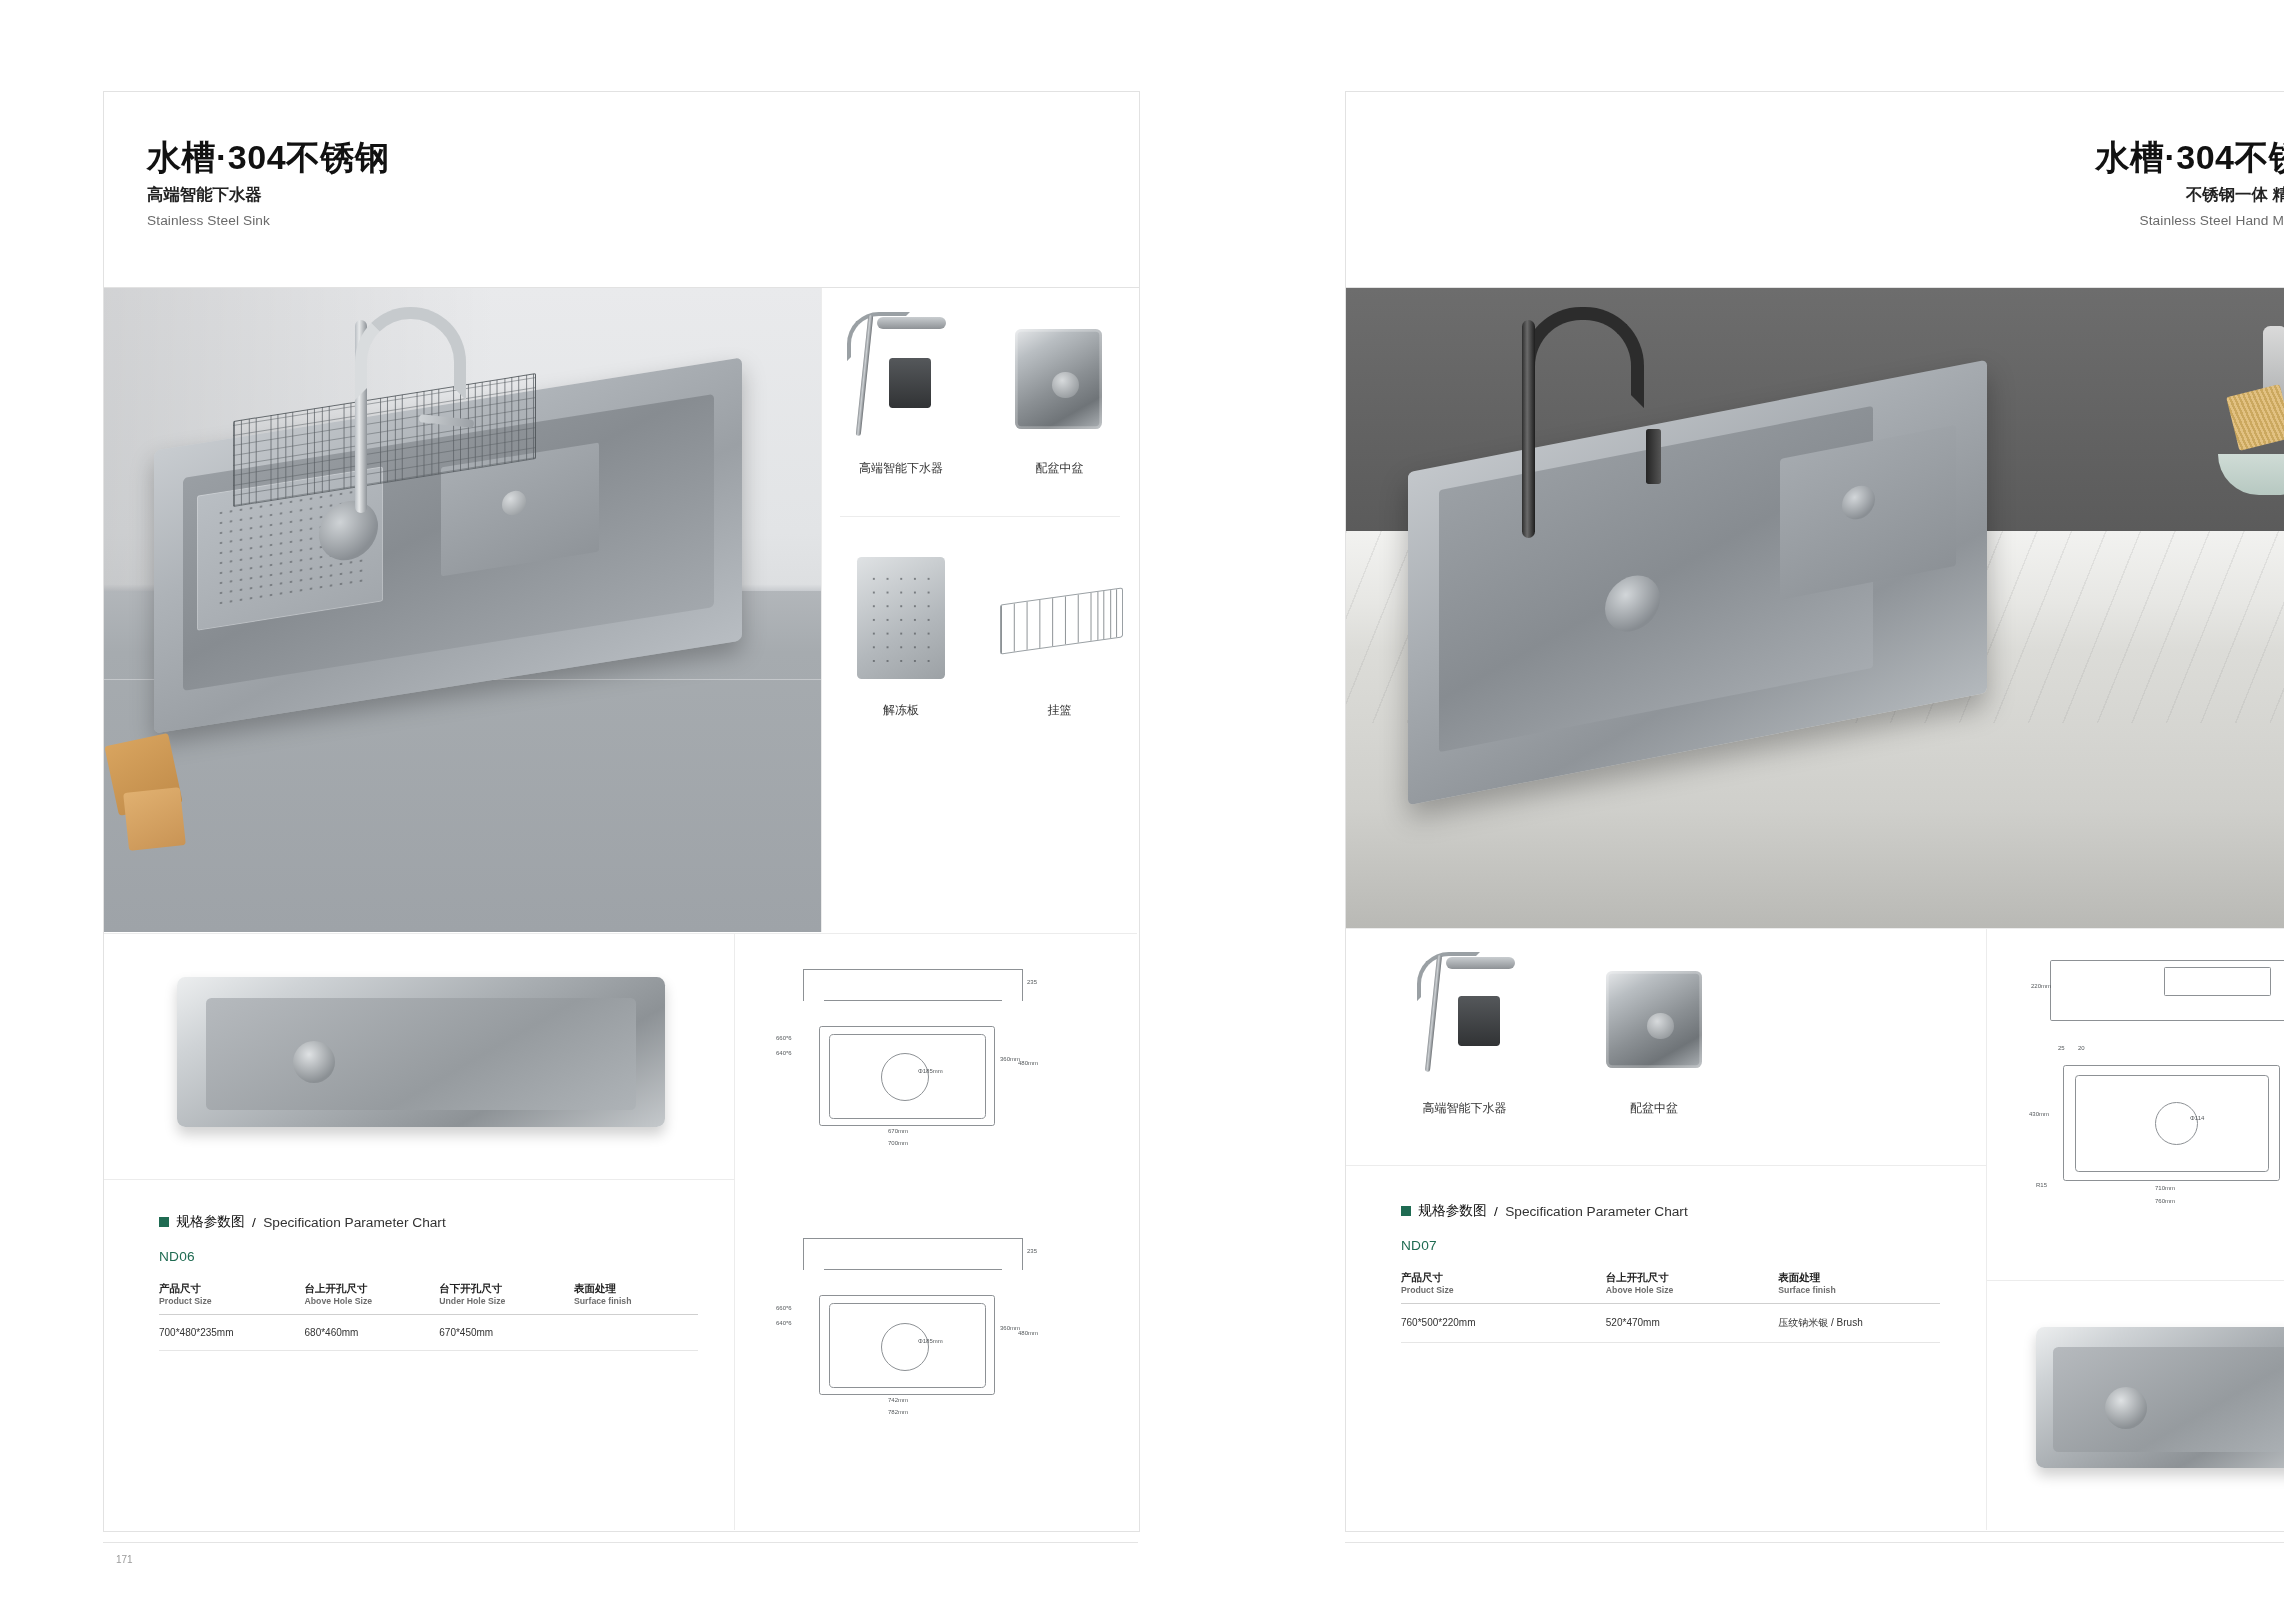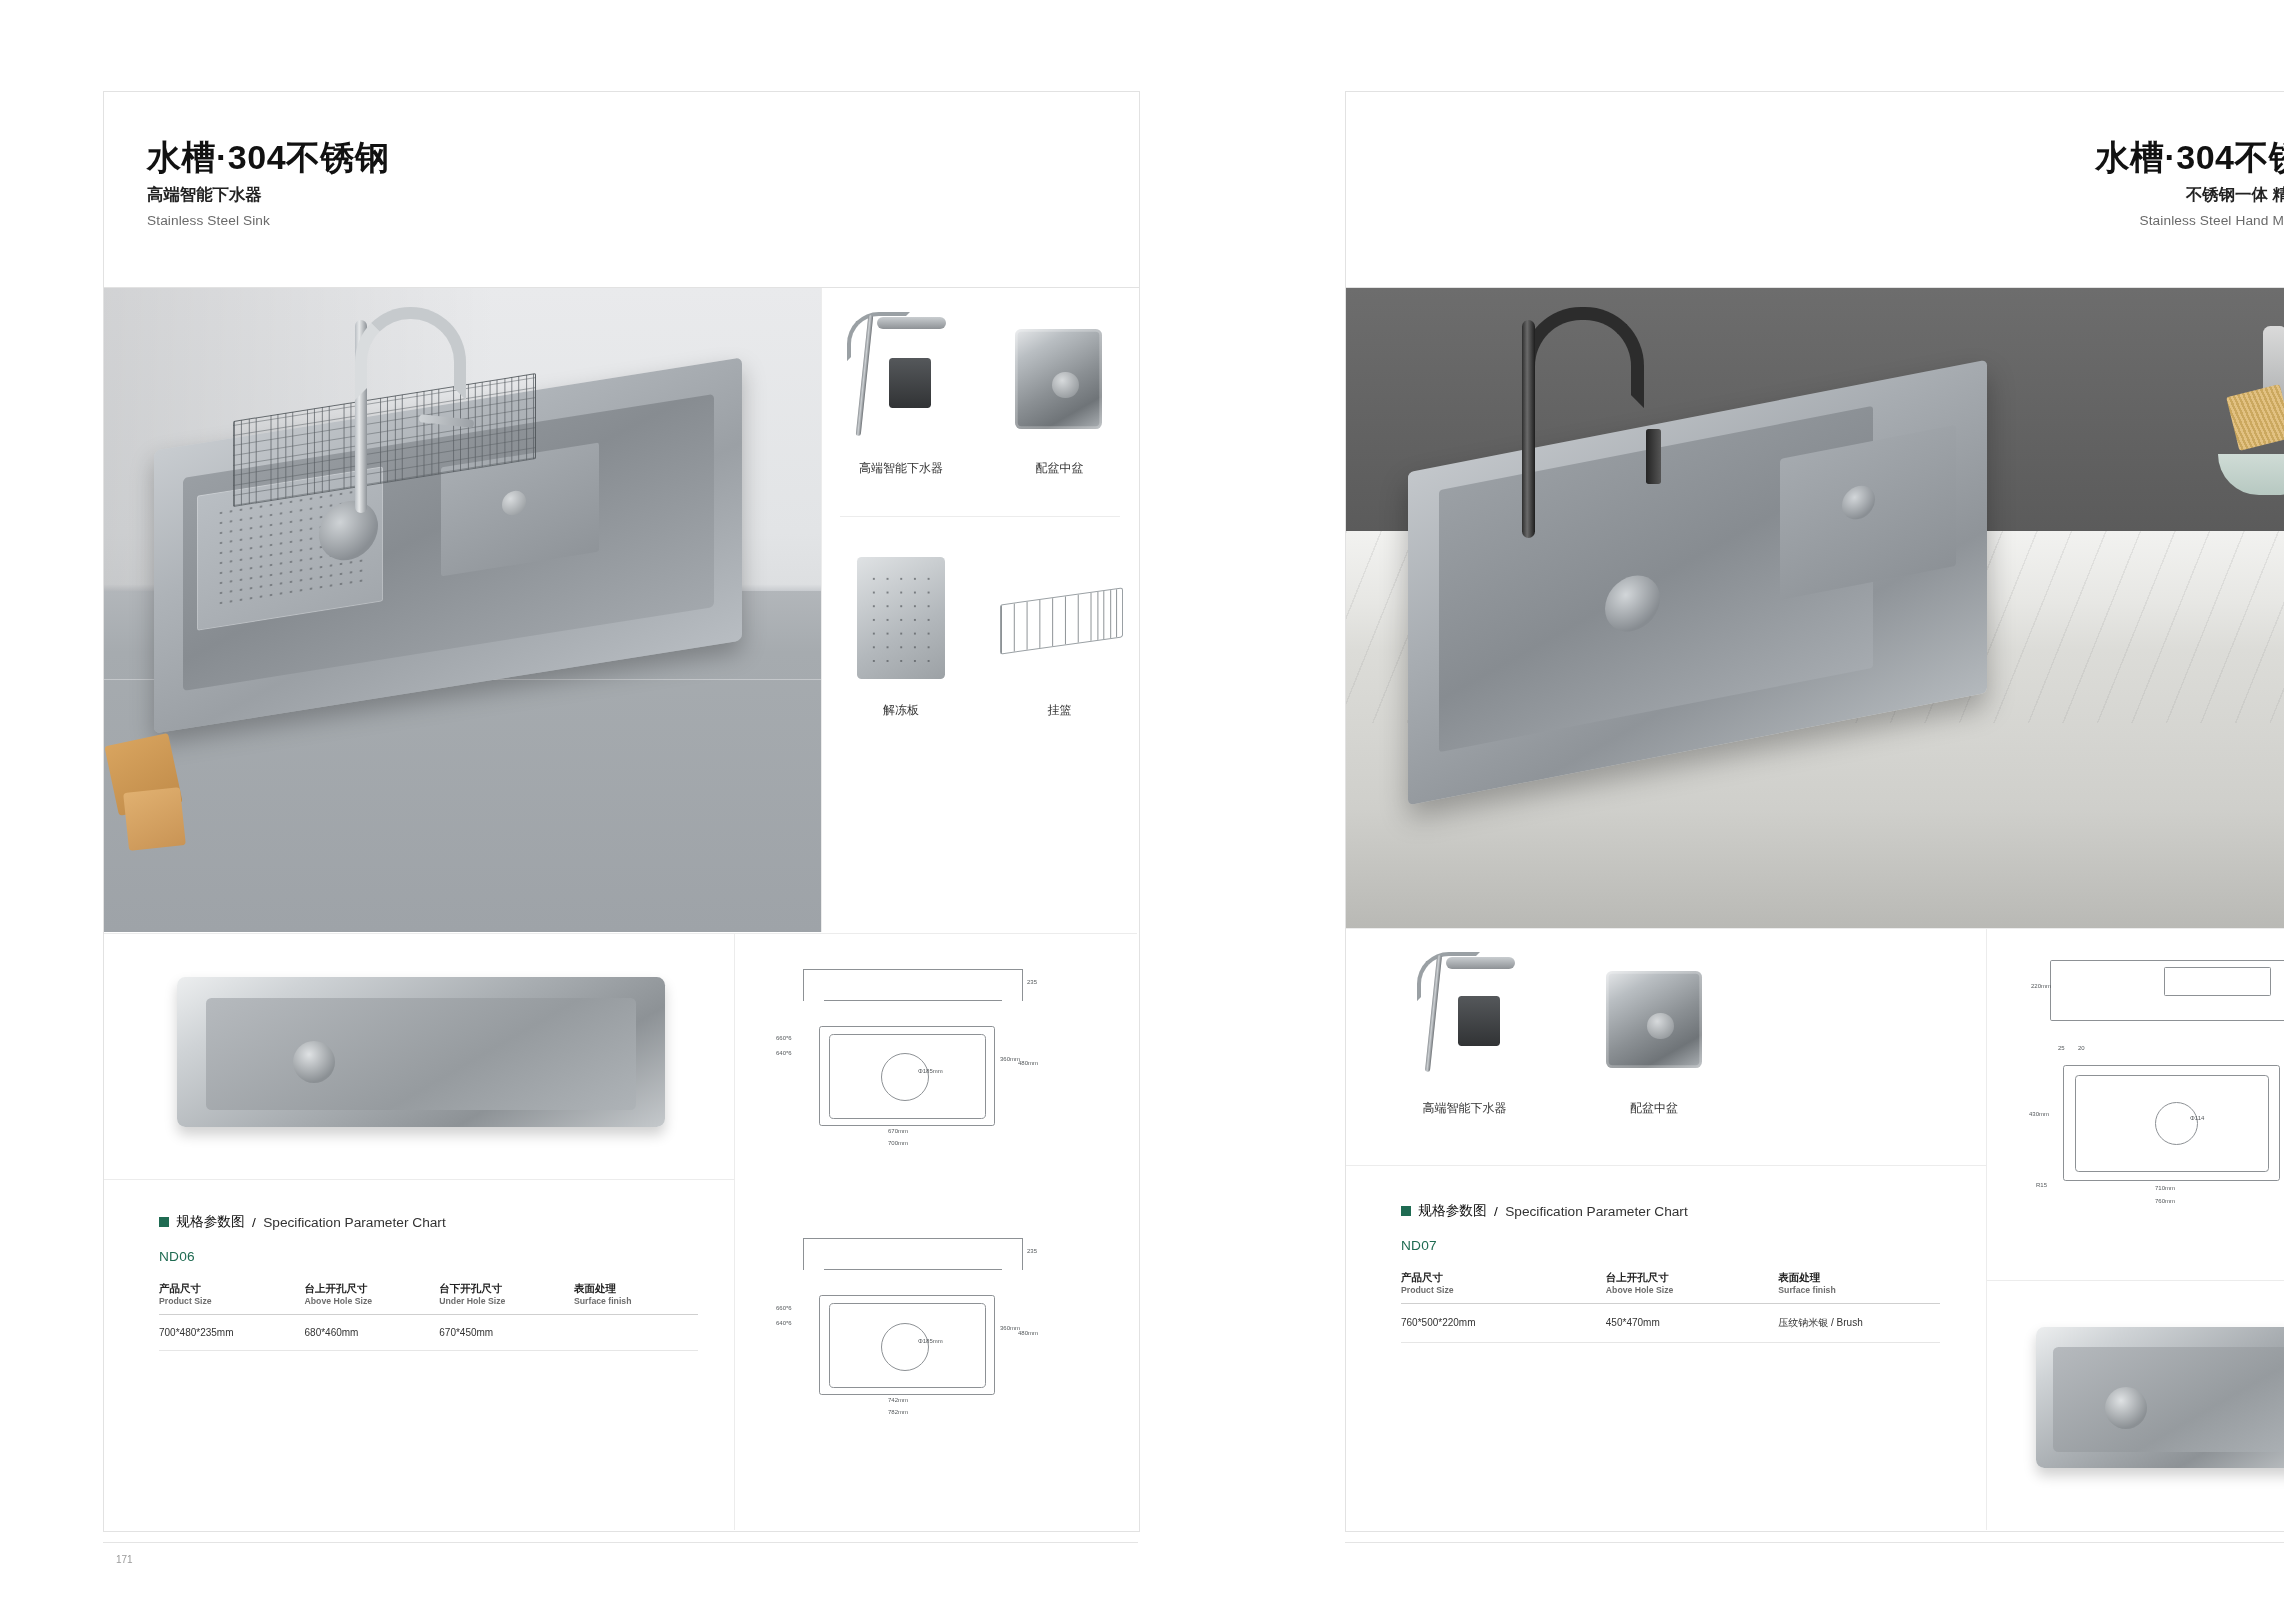--- a/index.html
+++ b/index.html
@@ -403,21 +403,21 @@
             </th>
             <th style="width:30%">
               <span class="th-cn">表面处理</span>
               <span class="th-en">Surface finish</span>
             </th>
           </tr>
         </thead>
         <tbody>
           <tr>
             <td>760*500*220mm</td>
-            <td>450*470mm</td>
+            <td>520*470mm</td>
             <td class="cell-brush">压纹钠米银 / Brush</td>
           </tr>
         </tbody>
       </table>
     </div>
   </div>
 
   <div class="footline" style="left:103px;bottom:75px;width:1035px;"></div>
   <div class="footline" style="left:1345px;bottom:75px;width:1035px;"></div>
   <div class="pagenum pg-l">171</div>

